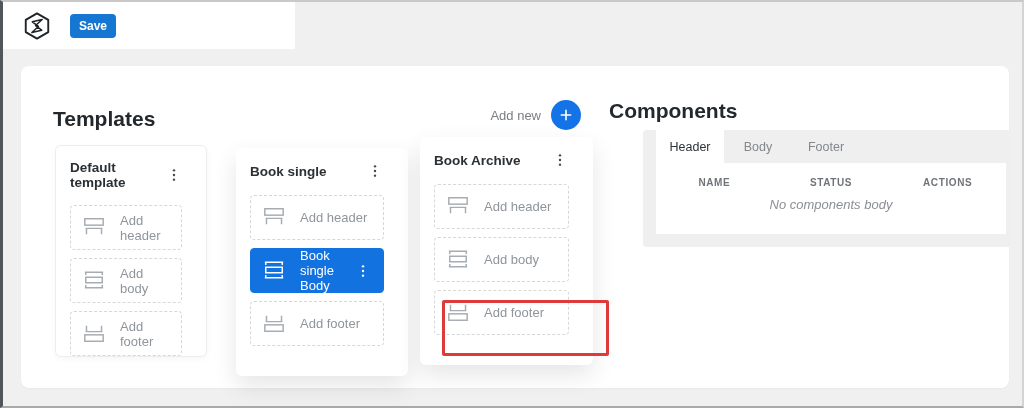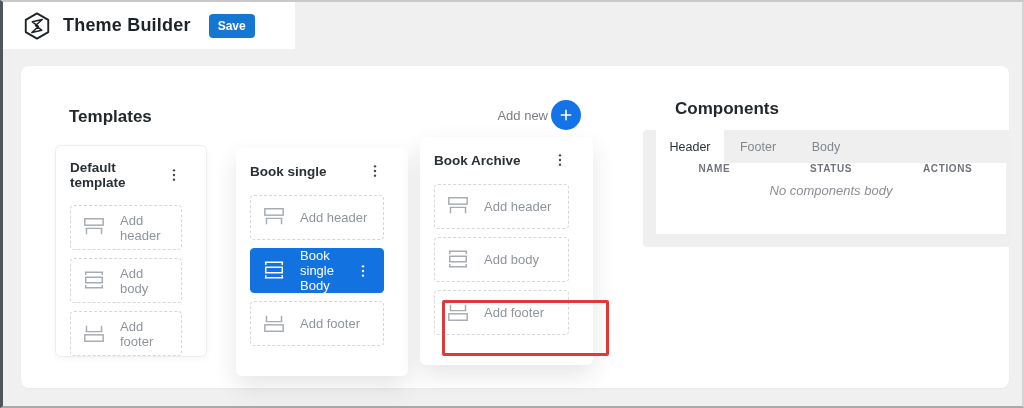--- a/index.html
+++ b/index.html
@@ -28,23 +28,23 @@
     margin-left:7px; background:var(--accent); color:#fff; border:none;
     font-family:inherit; font-size:12px; font-weight:700; padding:5px 9px;
     border-radius:4px; cursor:pointer;
   }
   
   .main-panel{
     position:absolute; left:18px; top:64px; width:988px; height:322px;
     background:var(--panel-bg); border-radius:8px;
     box-shadow:0 1px 2px rgba(0,0,0,.03);
   }
-  .section-heading{font-size:17px; font-weight:700; color:var(--heading);margin-left:16px;}
+  .section-heading{font-size:21px; font-weight:700; color:var(--heading);}
   .templates-heading{position:absolute; left:32px; top:41px;}
-  .addnew{position:absolute; left:460px; top:34px; width:100px; display:flex; align-items:center; justify-content:flex-end; gap:3px;}
+  .addnew{position:absolute; left:460px; top:34px; width:100px; display:flex; align-items:center; justify-content:flex-end; gap:10px;}
   .addnew-label{font-size:13px; color:#7a7e83;}
   .addnew-btn{
     width:30px; height:30px; border-radius:50%; background:var(--accent-bright);
     border:none; color:#fff; display:flex; align-items:center; justify-content:center;
     cursor:pointer; flex:0 0 auto;
   }
   .addnew-btn svg{width:16px; height:16px;}
   
   .card{
     position:absolute; background:#fff; border-radius:6px;
@@ -70,37 +70,37 @@
     color:#fff; font-weight:500;
   }
   .slot-active .slot-icon{color:#fff;}
   .slot-active .kebab{color:#fff; margin-left:2px;}
   
   .annotation{
     position:absolute; left:421px; top:234px; width:167px; height:56px;
     border:3px solid var(--annotation); border-radius:2px; pointer-events:none; z-index:6;
   }
   
-  .components-heading{position:absolute; left:638px; top:33px;}
+  .components-heading{position:absolute; left:588px; top:33px;}
   .components-panel{
     position:absolute; left:622px; top:64px; width:368px; height:117px;
     background:#efeff0; border-radius:4px;
   }
   .tabs{display:flex; align-items:stretch; height:33px; padding-left:13px;}
   .tab{
     width:68px; display:flex; align-items:center; justify-content:center;
     font-size:12.5px; color:#82878c; cursor:pointer; background:transparent; border:none; font-family:inherit;
   }
   .tab.active{background:#fff; color:#2c3338; font-weight:500;}
   .components-table{
     position:absolute; left:13px; top:33px; width:350px; height:71px;
     background:#fff;
   }
   .table-head{
-    display:grid; grid-template-columns:1fr 1fr 1fr; 
+    display:grid; grid-template-columns:1fr 1fr 1fr; padding-top:14px;
   }
   .col-header{
     text-align:center; font-size:10px; font-weight:700; letter-spacing:.6px;
     color:#70747a; text-transform:uppercase;
   }
   .empty-msg{
     margin-top:9px; text-align:center; font-size:13px; font-style:italic; color:#8a8f94;
   }
   .svg-defs{position:absolute; width:0; height:0; overflow:hidden;}
 </style>
@@ -136,21 +136,20 @@
     </symbol>
   </defs>
 </svg>
 
 <div class="screen">
 
   <div class="topbar">
     <svg class="logo">
         <use href="#i-logo"></use>
       </svg>
-    <div class="app-title">Theme Builder</div>
     <button class="save-btn">Save</button>
   </div>
 
   <div class="main-panel">
 
     <div class="section-heading templates-heading">Templates</div>
 
     <div class="addnew">
       <span class="addnew-label">Add new</span>
       <button class="addnew-btn">
@@ -276,22 +275,22 @@
       </div>
     </div>
 
     <div class="annotation"></div>
 
     <div class="section-heading components-heading">Components</div>
 
     <div class="components-panel">
       <div class="tabs">
         <button class="tab active">Header</button>
+        <button class="tab">Body</button>
         <button class="tab">Footer</button>
-        <button class="tab">Body</button>
       </div>
       <div class="components-table">
         <div class="table-head">
           <span class="col-header">NAME</span>
           <span class="col-header">STATUS</span>
           <span class="col-header">ACTIONS</span>
         </div>
         <div class="empty-msg">No components body</div>
       </div>
     </div>

